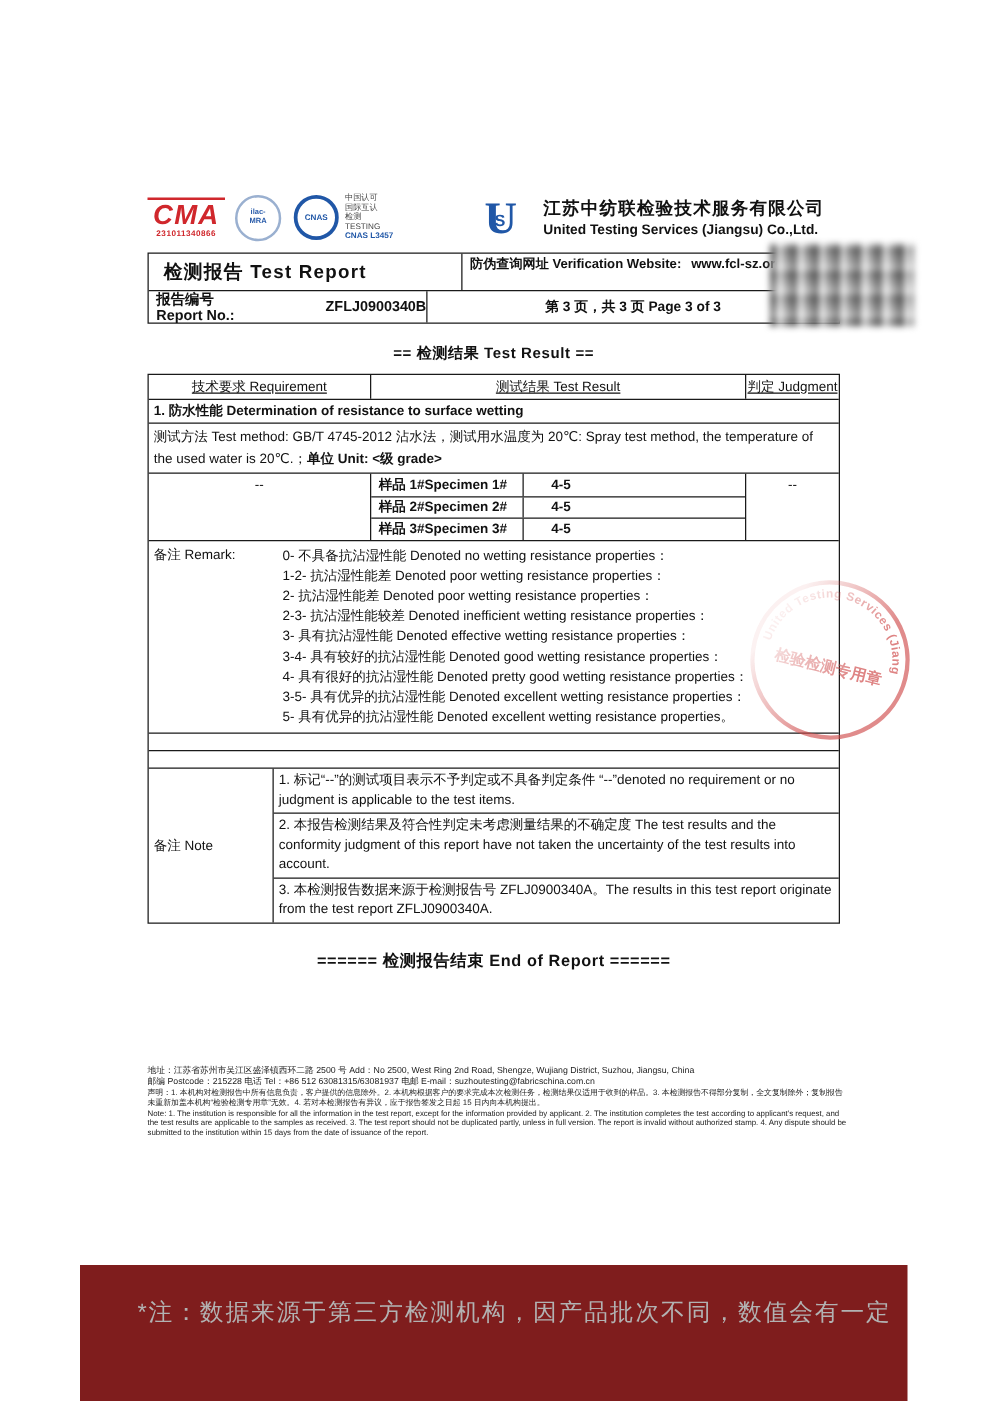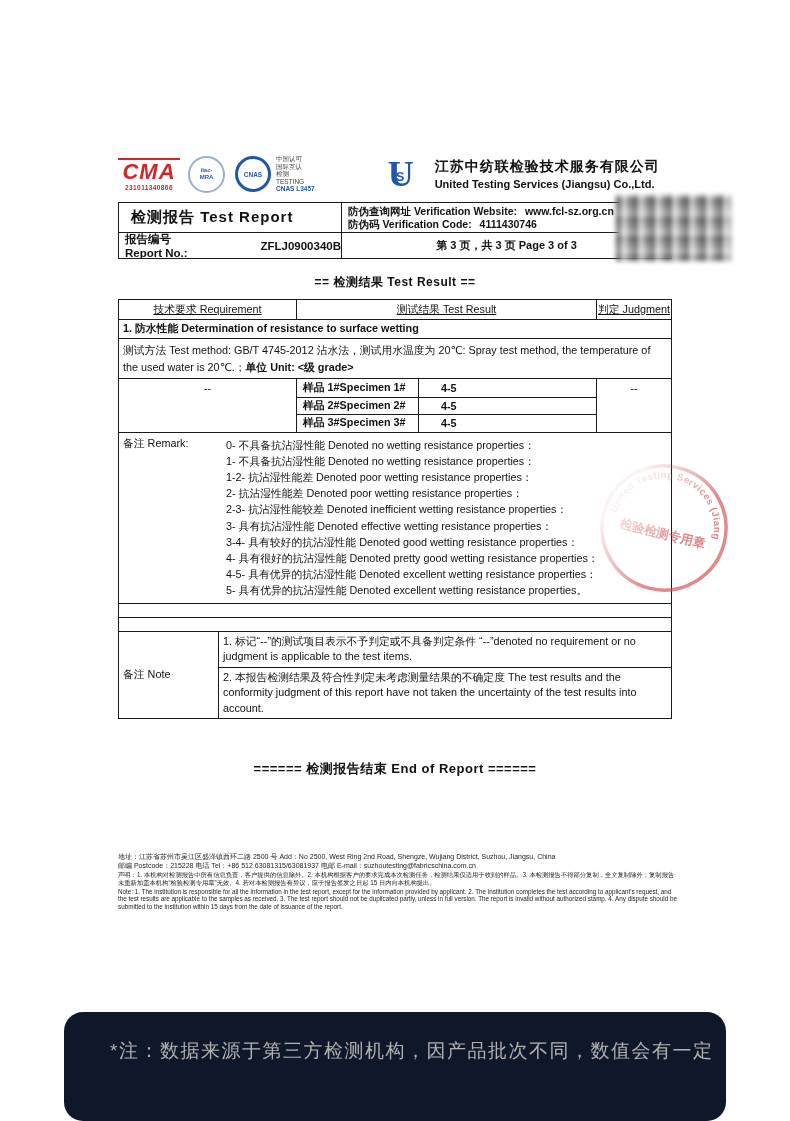--- a/index.html
+++ b/index.html
@@ -20,21 +20,21 @@
   .uts{position:relative;width:40px;height:42px;margin-left:66px;text-align:center;}
   .uts-u{font-family:"Liberation Serif","DejaVu Serif",serif;font-size:36px;line-height:42px;font-weight:bold;color:#2057a7;}
   .uts-s{position:absolute;left:15px;top:16px;font-size:13px;font-weight:bold;color:#2057a7;}
   .company{margin-left:14px;}
   .company-cn{font-size:14px;font-weight:bold;letter-spacing:1px;}
   .company-en{font-size:11px;font-weight:bold;margin-top:2px;}
 
   
   .rpt-table{position:absolute;left:118px;top:202px;width:554px;border:1px solid #1a1a1a;box-sizing:border-box;}
   .rpt-row{display:flex;border-top:1px solid #1a1a1a;box-sizing:border-box;}
-  .rpt-row:first-child{border-top:none;}
+  .rpt-row:first-child{border-top:none;gap:28px;}
   .rpt-cl{width:222px;box-sizing:border-box;display:flex;align-items:center;}
   .rpt-cr{flex:1;border-left:1px solid #1a1a1a;box-sizing:border-box;}
   .rpt-title{font-size:15px;font-weight:bold;padding-left:12px;letter-spacing:1px;}
   .rpt-r1{height:29px;}
   .rpt-r2{height:26px;}
   .ver-lines{padding:2px 0 0 6px;font-size:10.5px;font-weight:bold;line-height:12.5px;}
   .rpt-no{font-size:11.5px;font-weight:bold;padding-left:6px;gap:46px;}
   .rpt-no b{margin-left:6px;}
   .page-info{display:flex;align-items:center;justify-content:center;font-size:11px;font-weight:bold;}
 
@@ -78,21 +78,21 @@
   .stamp{position:absolute;left:594px;top:458px;width:140px;height:140px;transform:rotate(14deg);opacity:.85;
          -webkit-mask-image:linear-gradient(115deg, rgba(0,0,0,.12) 22%, #000 62%);
          mask-image:linear-gradient(115deg, rgba(0,0,0,.12) 22%, #000 62%);}
 
   
   .footer{position:absolute;left:118px;top:852px;width:560px;color:#222;}
   .footer .f-line{font-size:7px;line-height:9px;}
   .footer .f-tiny{font-size:6.3px;line-height:7.8px;margin-top:1px;}
 
   
-  .gray-note{position:absolute;left:64px;top:1012px;width:662px;height:109px;background:#0f172a;box-sizing:border-box;padding:22px 0 0 46px;border-radius:19px;}
+  .gray-note{position:absolute;left:64px;top:1012px;width:662px;height:109px;background:#7f1d1d;box-sizing:border-box;padding:22px 0 0 46px;}
   .gray-note div{font-size:19px;line-height:34px;color:#b2b2b2;letter-spacing:1.5px;}
 </style>
 </head>
 <body>
 
 <div class="page">
 
   <div class="logo-row">
     <div class="cma">
       <div class="cma-mark">CMA</div>
@@ -123,24 +123,20 @@
 
   <div class="rpt-table">
     <div class="rpt-row rpt-r1">
       <div class="rpt-cl rpt-title">检测报告  Test Report</div>
       <div class="rpt-cr">
         <div class="ver-lines">
           <div>
             <span>防伪查询网址 Verification Website:</span>
             <span style="margin-left:5px">www.fcl-sz.org.cn</span>
           </div>
-          <div>
-            <span>防伪码 Verification Code:</span>
-            <span style="margin-left:5px">4111430746</span>
-          </div>
         </div>
       </div>
     </div>
     <div class="rpt-row rpt-r2">
       <div class="rpt-cl rpt-no">
         <span>报告编号 Report No.:</span>
         <b>ZFLJ0900340B</b>
       </div>
       <div class="rpt-cr page-info">第 3 页，共 3 页 Page 3 of 3</div>
     </div>
@@ -175,38 +171,38 @@
           <div class="spec-label">样品 3#Specimen 3#</div>
           <div class="spec-value">4-5</div>
         </div>
       </div>
       <div class="c3">--</div>
     </div>
     <div class="mrow r-remark">
       <div class="remark-label">备注 Remark:</div>
       <div class="remark-list">
         <div>0-  不具备抗沾湿性能 Denoted no wetting resistance properties：</div>
-        <div>1-  不具备抗沾湿性能 Denoted no wetting resistance properties：</div>
         <div>1-2-  抗沾湿性能差 Denoted poor wetting resistance properties：</div>
         <div>2-  抗沾湿性能差 Denoted poor wetting resistance properties：</div>
         <div>2-3-  抗沾湿性能较差 Denoted inefficient wetting resistance properties：</div>
         <div>3-  具有抗沾湿性能 Denoted effective wetting resistance properties：</div>
         <div>3-4-  具有较好的抗沾湿性能 Denoted good wetting resistance properties：</div>
         <div>4-  具有很好的抗沾湿性能 Denoted pretty good wetting resistance properties：</div>
-        <div>4-5-  具有优异的抗沾湿性能 Denoted excellent wetting resistance properties：</div>
+        <div>3-5-  具有优异的抗沾湿性能 Denoted excellent wetting resistance properties：</div>
         <div>5-  具有优异的抗沾湿性能 Denoted excellent wetting resistance properties。</div>
       </div>
     </div>
     <div class="mrow r-empty"></div>
     <div class="mrow r-empty"></div>
     <div class="mrow r-note">
       <div class="note-label">备注 Note</div>
       <div class="note-content">
         <div class="note-item">1.    标记“--”的测试项目表示不予判定或不具备判定条件 “--”denoted no requirement or no judgment is applicable to the test items.</div>
         <div class="note-item">2.    本报告检测结果及符合性判定未考虑测量结果的不确定度 The test results and the conformity judgment of this report have not taken the uncertainty of the test results into account.</div>
+        <div class="note-item">3.   本检测报告数据来源于检测报告号 ZFLJ0900340A。The results in this test report originate from the test report ZFLJ0900340A.</div>
       </div>
     </div>
   </div>
 
   <div class="stamp">
     <svg width="140" height="140" viewBox="0 0 140 140">
       <circle cx="70" cy="70" r="62" fill="none" stroke="#cf4a4a" stroke-width="3.5" opacity="0.75"></circle>
       <defs>
           <path id="stampArc" d="M 20,70 A 50,50 0 0 1 120,70" fill="none"></path>
         </defs>

